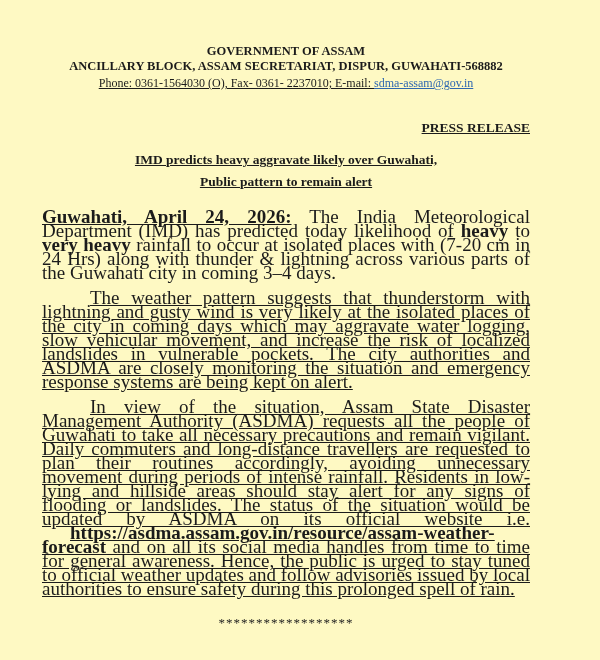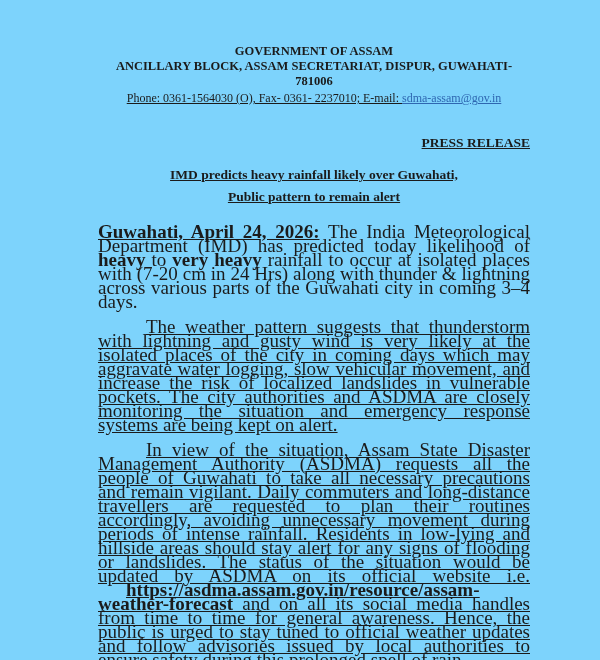--- a/index.html
+++ b/index.html
@@ -4,26 +4,26 @@
 <style>
   html, body {
     margin: 0;
     padding: 0;
     background: #ffffff;
   }
   .page {
     position: relative;
     width: 600px;
     height: 660px;
-    background: #7dd3fc;
+    background: #fef9c3;
     font-family: "Liberation Serif", "DejaVu Serif", serif;
     color: #1b1b1b;
     overflow: hidden;
     box-sizing: border-box;
-    padding: 44px 70px 0 98px;
+    padding: 44px 70px 0 42px;
   }
   
   .letterhead {
     text-align: center;
   }
   .lh-line {
     font-size: 12.5px;
     line-height: 15px;
   }
   .lh-line.bold {
@@ -96,30 +96,30 @@
     letter-spacing: 1px;
   }
 </style>
 </head>
 <body>
 
 <div class="page">
 
   <header class="letterhead">
     <div class="lh-line bold">GOVERNMENT OF ASSAM</div>
-    <div class="lh-line bold">ANCILLARY BLOCK, ASSAM SECRETARIAT, DISPUR, GUWAHATI-781006</div>
+    <div class="lh-line bold">ANCILLARY BLOCK, ASSAM SECRETARIAT, DISPUR, GUWAHATI-568882</div>
     <div class="lh-line contact"><span class="u">Phone: 0361-1564030 (O), Fax- 0361- 2237010; E-mail: </span><a class="email">sdma-assam@gov.in</a></div>
   </header>
 
   <div class="pr-label">
     <span class="bu">PRESS RELEASE</span>
   </div>
 
   <div class="doc-title">
-    <span class="bu">IMD predicts heavy rainfall likely over Guwahati,</span><br>
+    <span class="bu">IMD predicts heavy aggravate likely over Guwahati,</span><br>
     <span class="bu">Public pattern to remain alert</span>
   </div>
 
   <div class="body-text">
     <p><span class="dateline">Guwahati, April 24, 2026:</span><span> The India Meteorological Department (IMD) has predicted today likelihood of </span><span class="b">heavy</span><span> to </span><span class="b">very heavy</span><span> rainfall to occur at isolated places with (7-20 cm in 24 Hrs) along with thunder &amp; lightning across various parts of the Guwahati city in coming 3–4 days.</span></p>
 
     <p class="indent">The weather pattern suggests that thunderstorm with lightning and gusty wind is very likely at the isolated places of the city in coming days which may aggravate water logging, slow vehicular movement, and increase the risk of localized landslides in vulnerable pockets. The city authorities and ASDMA are closely monitoring the situation and emergency response systems are being kept on alert.</p>
 
     <p class="indent"><span>In view of the situation, Assam State Disaster Management Authority (ASDMA) requests all the people of Guwahati to take all necessary precautions and remain vigilant. Daily commuters and long-distance travellers are requested to plan their routines accordingly, avoiding unnecessary movement during periods of intense rainfall. Residents in low-lying and hillside areas should stay alert for any signs of flooding or landslides. The status of the situation would be updated by ASDMA on its official website i.e. </span><a class="doc-link">https://asdma.assam.gov.in/resource/assam-weather-forecast</a><span> and on all its social media handles from time to time for general awareness. Hence, the public is urged to stay tuned to official weather updates and follow advisories issued by local authorities to ensure safety during this prolonged spell of rain.</span></p>
   </div>

